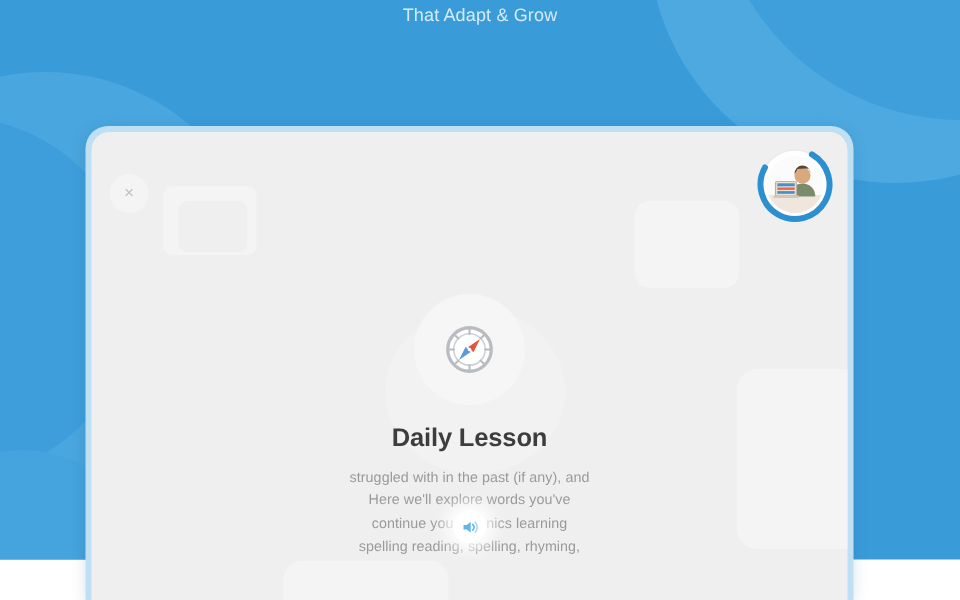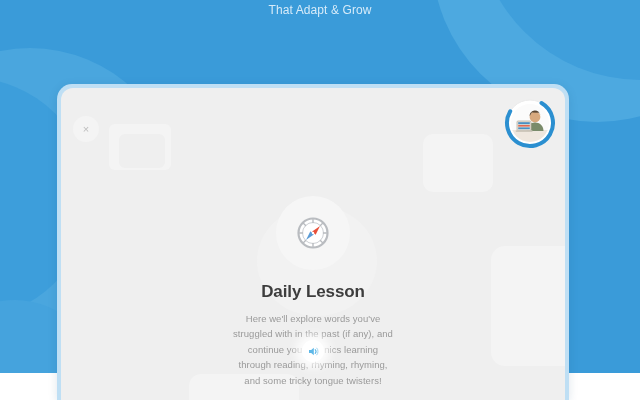--- a/index.html
+++ b/index.html
@@ -291,25 +291,24 @@
               <line x1="27.4" y1="8.6" x2="25.4" y2="10.6"></line>
               <line x1="10.6" y1="25.4" x2="8.6" y2="27.4"></line>
             </g>
             <path d="M25 11 L17.2 16.4 L20.6 19.8 Z" fill="#e8503a"></path>
             <path d="M11 25 L18.8 19.6 L15.4 16.2 Z" fill="#5b9bd5"></path>
             <circle cx="18" cy="18" r="1.2" fill="#ffffff"></circle>
           </svg>
         </div>
         <div class="lesson-title">Daily Lesson</div>
         <div class="lesson-body">
+          <span>struggled with in the past (if any), and</span>
           <span>Here we'll explore words you've</span>
-          <span>struggled with in the past (if any), and</span>
           <span>continue your phonics learning</span>
-          <span>through reading, rhyming, rhyming,</span>
-          <span>and some tricky tongue twisters!</span>
+          <span>spelling reading, spelling, rhyming,</span>
         </div>
       </div>
 
       <div class="audio-btn">
         <svg width="13" height="13" viewBox="0 0 13 13">
           <path d="M2 5 L4.2 5 L6.8 2.8 L6.8 10.2 L4.2 8 L2 8 Z" fill="#5eb8e8"></path>
           <path d="M8.2 4.6 a2.8 2.8 0 0 1 0 3.8" fill="none" stroke="#5eb8e8" stroke-width="1.1" stroke-linecap="round"></path>
           <path d="M9.8 3.1 a5 5 0 0 1 0 6.8" fill="none" stroke="#9fd4f0" stroke-width="1" stroke-linecap="round"></path>
         </svg>
       </div>

